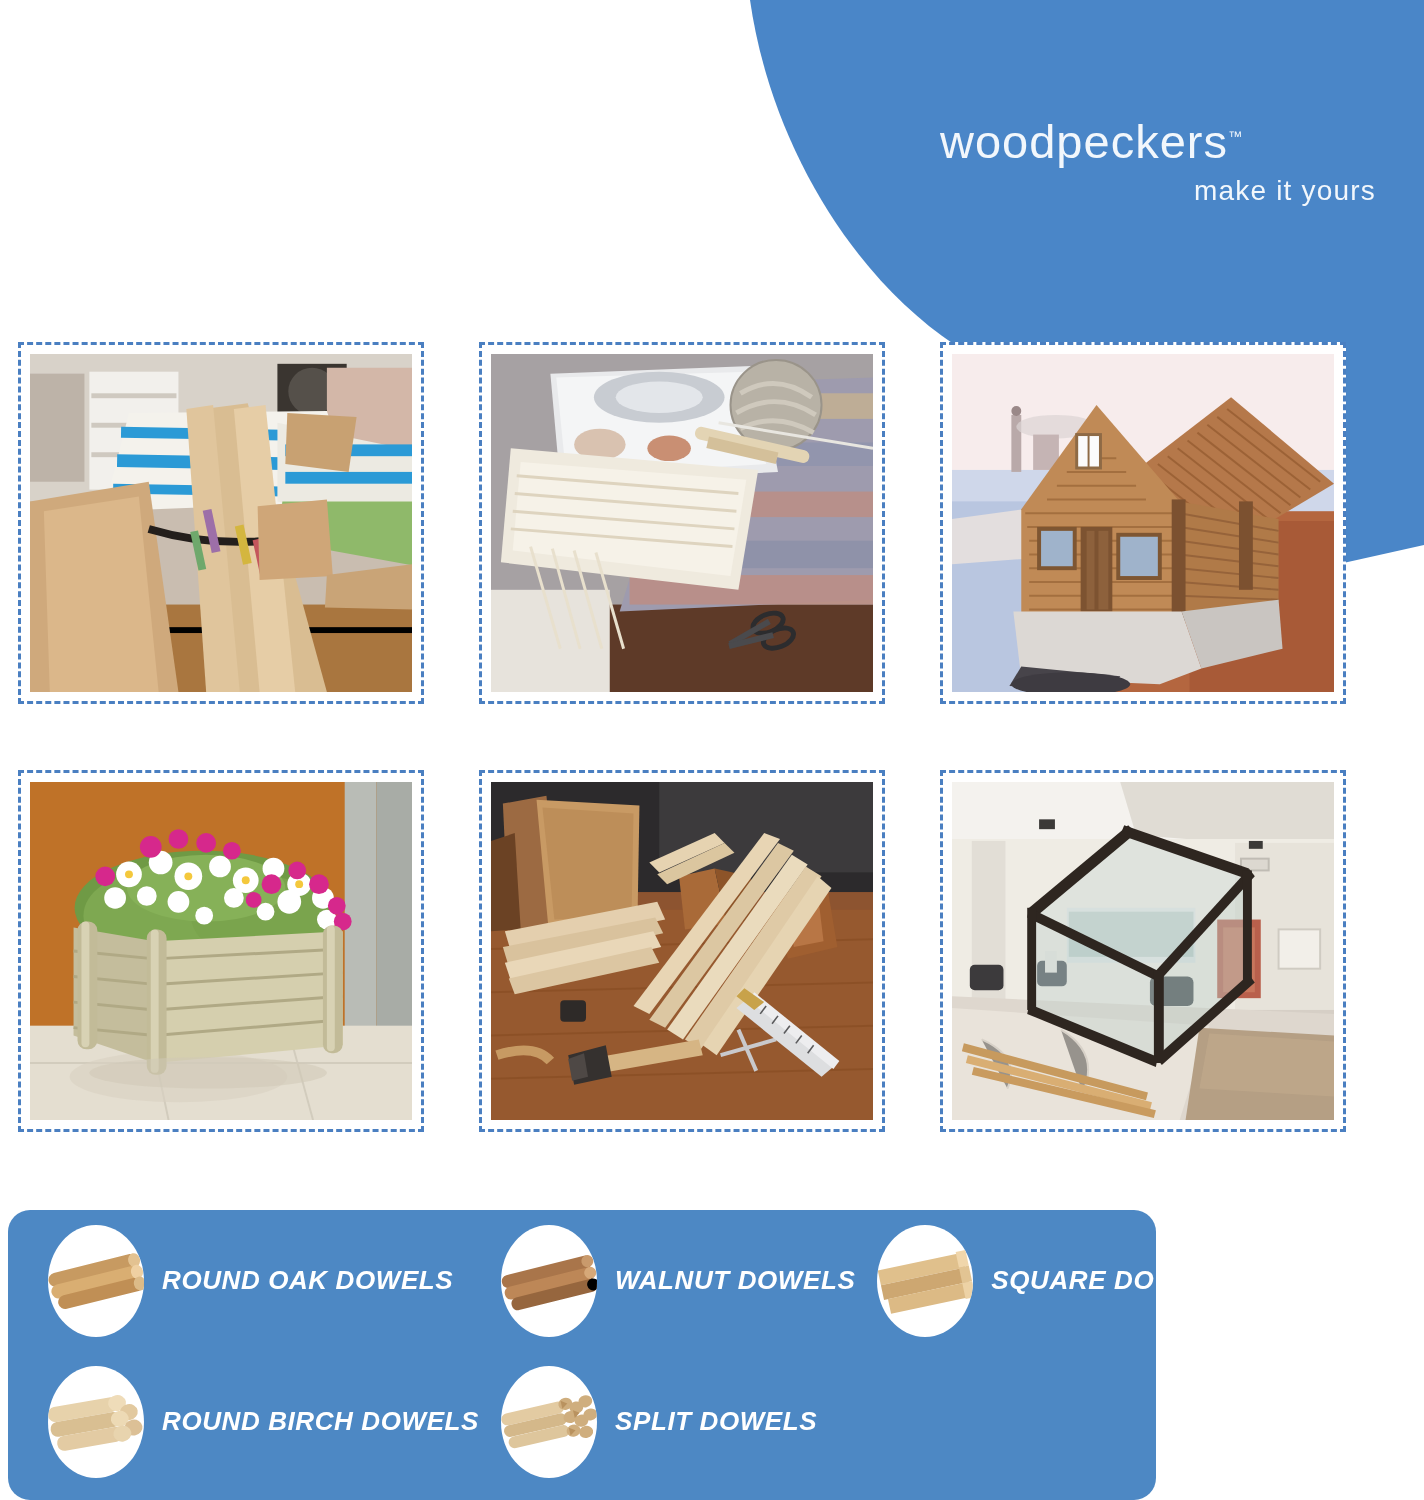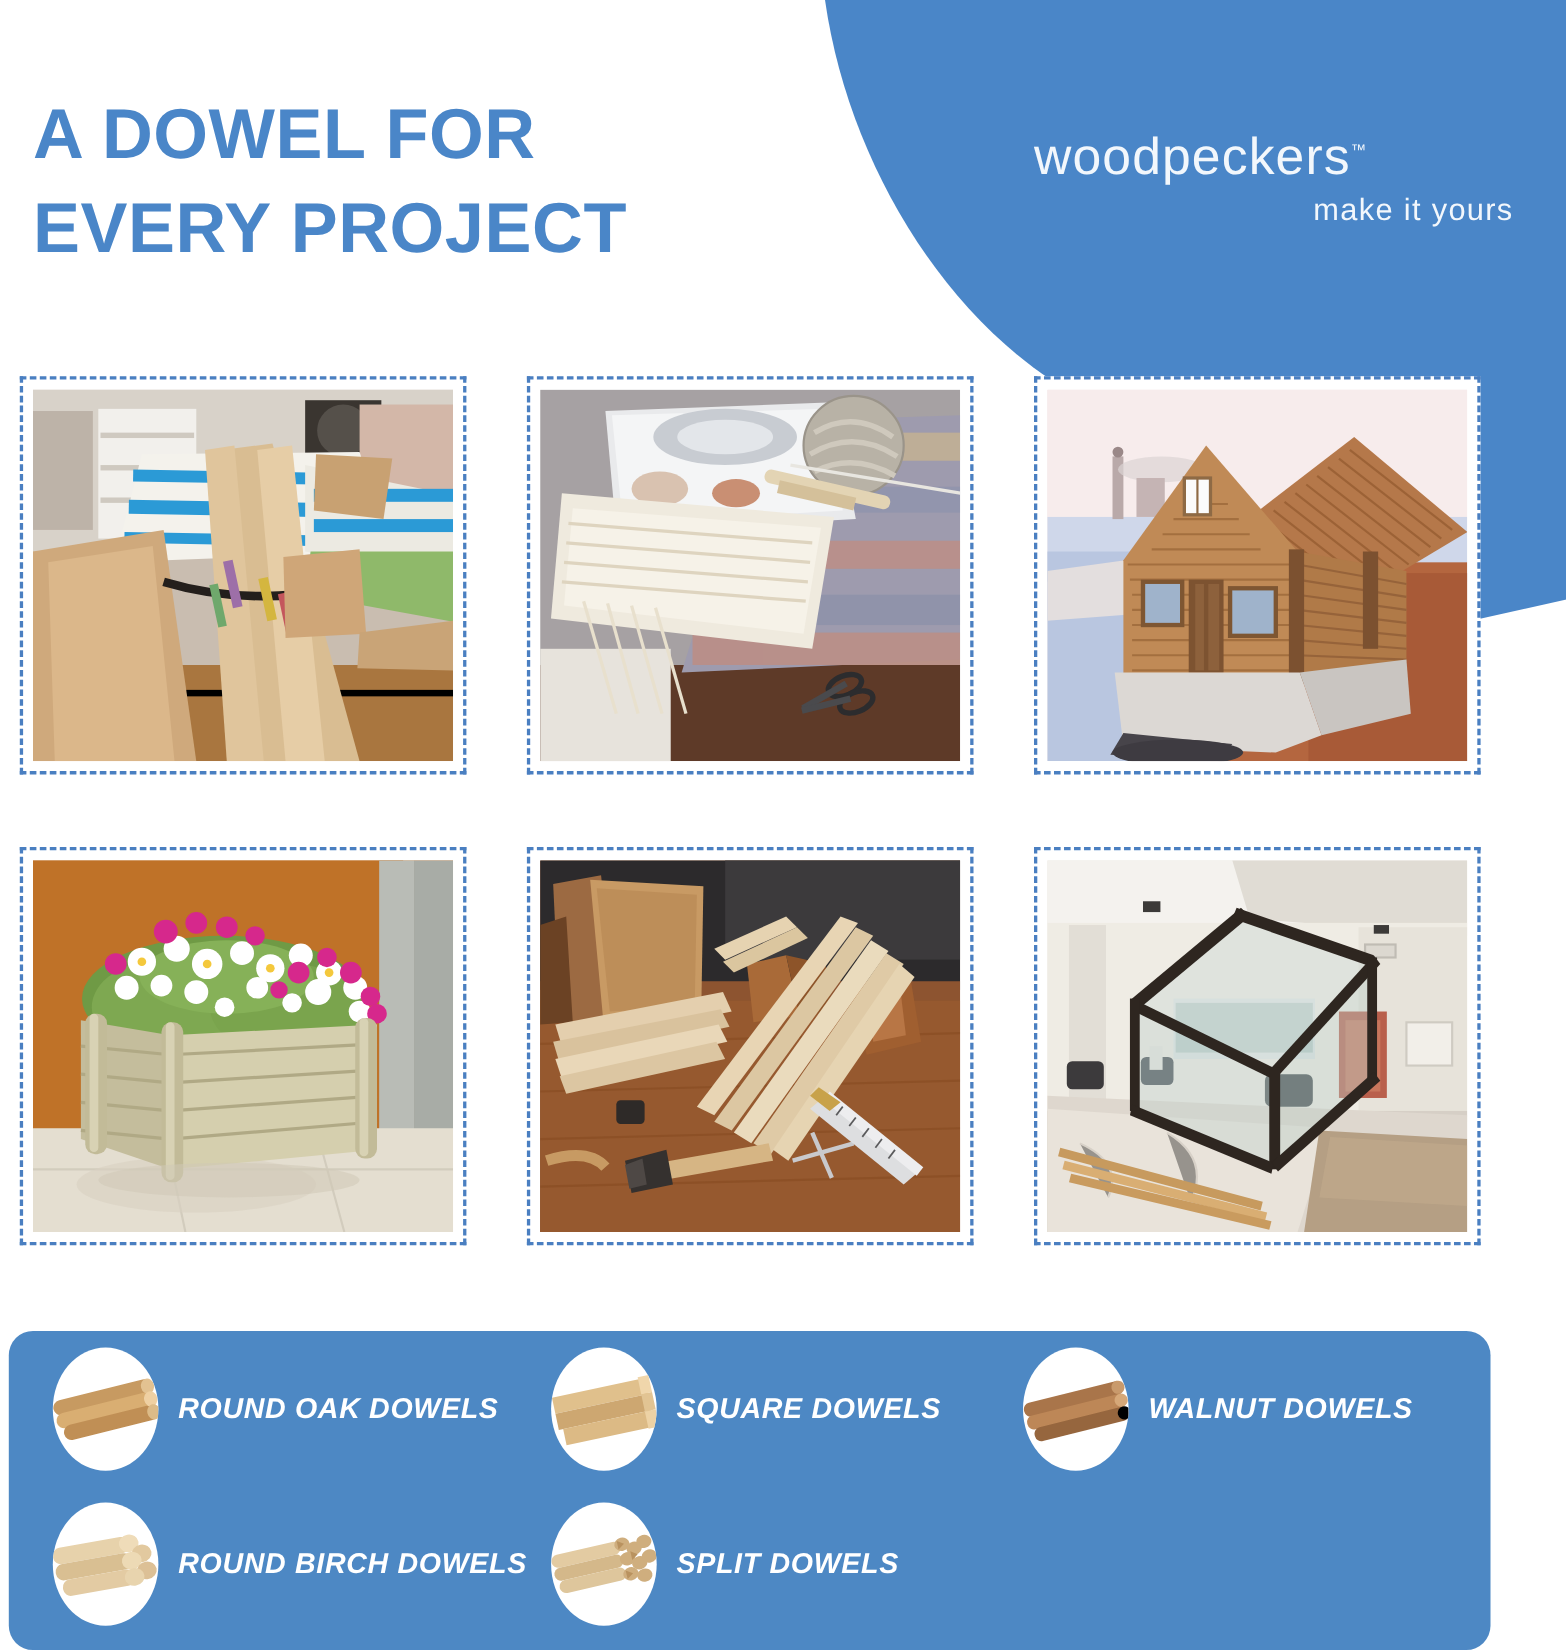--- a/index.html
+++ b/index.html
@@ -48,21 +48,21 @@
     border:3px dashed #4a7fc1;
     background:#ffffff;
     padding:9px;
     position:relative;
   }
   .photo { width:100%; height:100%; position:relative; overflow:hidden; }
 
   
   .legend {
     position:absolute; left:8px; top:1210px;
-    width:1347px; height:290px;
+    width:1148px; height:290px;
     background:#4d88c4;
     border-radius:22px;
     display:grid;
     grid-template-columns:repeat(3, 1fr);
     grid-template-rows:repeat(2, 1fr);
     padding:0 18px 8px 18px;
   }
   .legend-item { display:flex; align-items:center; gap:18px; padding-left:22px; }
   .badge {
     width:96px; height:112px; border-radius:50%;
@@ -76,24 +76,20 @@
 </style>
 </head>
 <body>
 
 <div class="page">
 
   <svg class="swash" viewBox="0 0 824 600" preserveAspectRatio="none">
     <path d="M150,0 L824,0 L824,545 L712,570 L355,345 C250,275 170,140 150,0 Z" fill="#4a86c8"></path>
   </svg>
 
-  <h1 class="headline">
-    <span>A DOWEL FOR</span>
-    <span class="l2">EVERY PROJECT</span>
-  </h1>
 
   <div class="brand">
     <div class="brand-name"><span>woodpeckers</span><span class="brand-tm">™</span></div>
     <div class="brand-tag">make it yours</div>
   </div>
 
   <div class="grid">
 
     <div class="tile">
       <div class="photo">
@@ -500,47 +496,47 @@
           </g>
         </svg>
       </div>
       <span class="legend-label">ROUND OAK DOWELS</span>
     </div>
 
 
     <div class="legend-item">
       <div class="badge">
         <svg viewBox="0 0 96 112" style="width:100%;height:100%;display:block;">
+          <g transform="rotate(-14 48 56)">
+            <rect x="2" y="40" width="92" height="13" rx="6" fill="#a9754a"></rect>
+            <rect x="2" y="52" width="92" height="13" rx="6" fill="#bd8757"></rect>
+            <rect x="6" y="64" width="88" height="13" rx="6" fill="#96663e"></rect>
+            <ellipse cx="90" cy="46" rx="6" ry="6" fill="#c99a6c"></ellipse>
+            <ellipse cx="90" cy="58" rx="6" ry="6" fill="#d6a878"></ellipse>
+            <ellipse cx="90" cy="70" rx="6" ry="6" fill="#b78css"></ellipse>
+          </g>
+        </svg>
+      </div>
+      <span class="legend-label">WALNUT DOWELS</span>
+    </div>
+
+    <div class="legend-item">
+      <div class="badge">
+        <svg viewBox="0 0 96 112" style="width:100%;height:100%;display:block;">
           <g transform="rotate(-12 48 56)">
             <rect x="4" y="36" width="86" height="15" fill="#e0c08c"></rect>
             <rect x="4" y="51" width="86" height="15" fill="#cda771"></rect>
             <rect x="8" y="66" width="82" height="15" fill="#dcba85"></rect>
             <rect x="84" y="34" width="10" height="16" fill="#f0d6ab"></rect>
             <rect x="84" y="50" width="10" height="16" fill="#e2c493"></rect>
             <rect x="84" y="66" width="10" height="16" fill="#edd2a5"></rect>
           </g>
         </svg>
       </div>
       <span class="legend-label">SQUARE DOWELS</span>
-    </div>
-
-    <div class="legend-item">
-      <div class="badge">
-        <svg viewBox="0 0 96 112" style="width:100%;height:100%;display:block;">
-          <g transform="rotate(-14 48 56)">
-            <rect x="2" y="40" width="92" height="13" rx="6" fill="#a9754a"></rect>
-            <rect x="2" y="52" width="92" height="13" rx="6" fill="#bd8757"></rect>
-            <rect x="6" y="64" width="88" height="13" rx="6" fill="#96663e"></rect>
-            <ellipse cx="90" cy="46" rx="6" ry="6" fill="#c99a6c"></ellipse>
-            <ellipse cx="90" cy="58" rx="6" ry="6" fill="#d6a878"></ellipse>
-            <ellipse cx="90" cy="70" rx="6" ry="6" fill="#b78css"></ellipse>
-          </g>
-        </svg>
-      </div>
-      <span class="legend-label">WALNUT DOWELS</span>
     </div>
 
     <div class="legend-item">
       <div class="badge">
         <svg viewBox="0 0 96 112" style="width:100%;height:100%;display:block;">
           <g transform="rotate(-10 48 56)">
             <rect x="2" y="34" width="70" height="15" rx="7" fill="#e7d2ab"></rect>
             <rect x="2" y="49" width="70" height="15" rx="7" fill="#d9bf92"></rect>
             <rect x="6" y="64" width="66" height="15" rx="7" fill="#e3cba3"></rect>
             <ellipse cx="72" cy="41" rx="9" ry="8" fill="#efdcb9"></ellipse>

